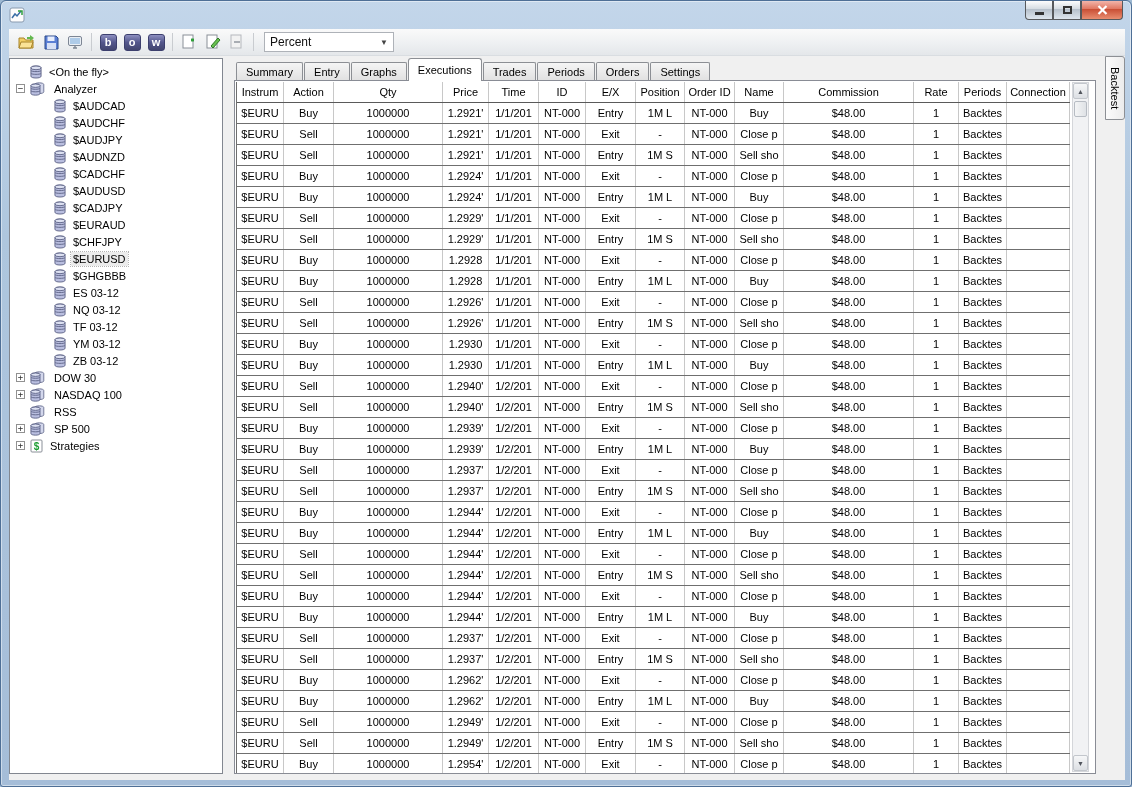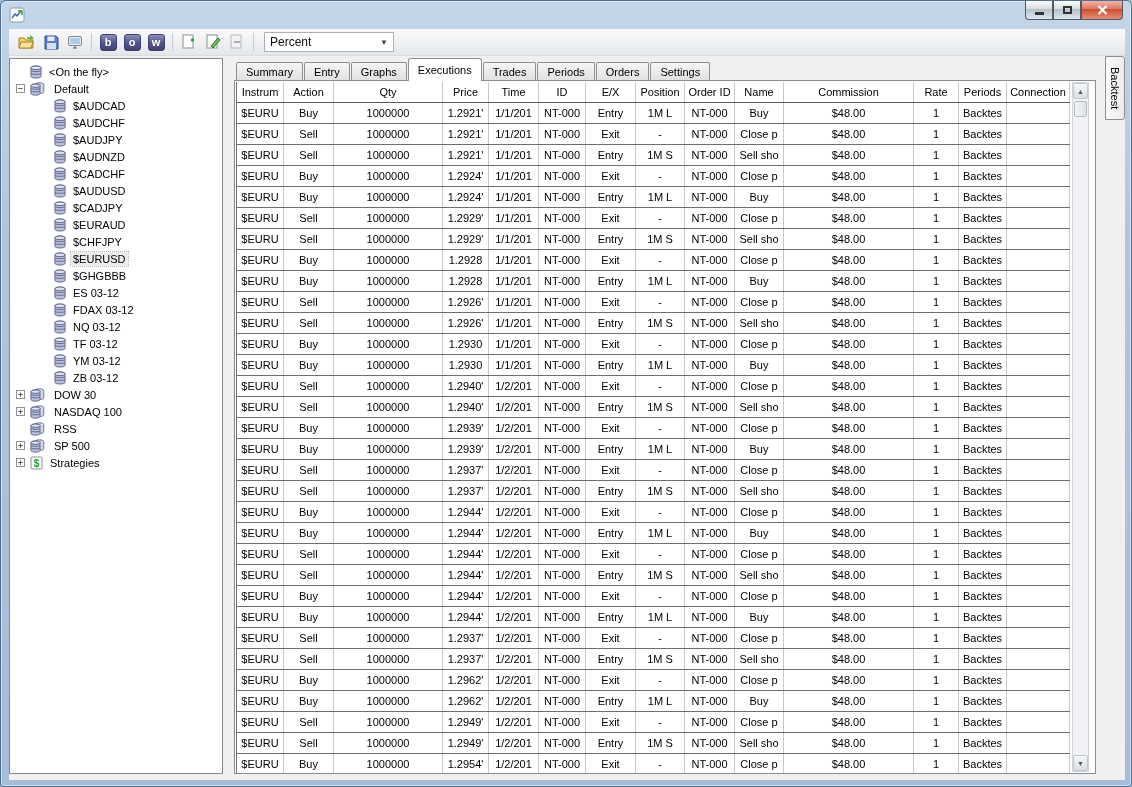--- a/index.html
+++ b/index.html
@@ -153,21 +153,21 @@
           <span class="ticon">
             <svg width="17" height="14" viewBox="0 0 18 14">
               <g opacity=".9">
                 <path d="M5,2.3 C5,1.1 7.2,.5 9.8,.5 C12.4,.5 14.6,1.1 14.6,2.3 L14.6,10 C14.6,11.2 12.4,11.8 9.8,11.8 C7.2,11.8 5,11.2 5,10 Z" fill="#cfd3ea" stroke="#5f6588"></path>
               </g>
               <path d="M1,3.5 C1,2.3 3.2,1.7 5.8,1.7 C8.4,1.7 10.6,2.3 10.6,3.5 L10.6,11.7 C10.6,12.9 8.4,13.5 5.8,13.5 C3.2,13.5 1,12.9 1,11.7 Z" fill="#b9bedf" stroke="#5f6588"></path>
               <ellipse cx="5.8" cy="3.5" rx="4.8" ry="1.8" fill="#dde1f2" stroke="#5f6588"></ellipse>
               <path d="M1,6.3 C2,7.6 9.6,7.6 10.6,6.3 M1,9 C2,10.3 9.6,10.3 10.6,9" stroke="#5f6588" fill="none"></path>
             </svg>
           </span>
-          <span class="lbl">Default</span>
+          <span class="lbl">Analyzer</span>
         </div>
         <div class="treerow" style="padding-left: 44px;">
           <span class="ticon">
             <svg width="12" height="14" viewBox="0 0 13 14">
               <path d="M1,2.5 C1,1.1 3.5,.5 6.5,.5 C9.5,.5 12,1.1 12,2.5 L12,11.5 C12,12.9 9.5,13.5 6.5,13.5 C3.5,13.5 1,12.9 1,11.5 Z" fill="#b9bedf" stroke="#5f6588"></path>
               <ellipse cx="6.5" cy="2.5" rx="5.5" ry="2" fill="#dde1f2" stroke="#5f6588"></ellipse>
               <path d="M1,5.5 C2,6.9 11,6.9 12,5.5 M1,8.5 C2,9.9 11,9.9 12,8.5" stroke="#5f6588" fill="none"></path>
             </svg>
           </span>
           <span class="lbl">$AUDCAD</span>
@@ -274,30 +274,20 @@
         </div>
         <div class="treerow" style="padding-left: 44px;">
           <span class="ticon">
             <svg width="12" height="14" viewBox="0 0 13 14">
               <path d="M1,2.5 C1,1.1 3.5,.5 6.5,.5 C9.5,.5 12,1.1 12,2.5 L12,11.5 C12,12.9 9.5,13.5 6.5,13.5 C3.5,13.5 1,12.9 1,11.5 Z" fill="#b9bedf" stroke="#5f6588"></path>
               <ellipse cx="6.5" cy="2.5" rx="5.5" ry="2" fill="#dde1f2" stroke="#5f6588"></ellipse>
               <path d="M1,5.5 C2,6.9 11,6.9 12,5.5 M1,8.5 C2,9.9 11,9.9 12,8.5" stroke="#5f6588" fill="none"></path>
             </svg>
           </span>
           <span class="lbl">ES 03-12</span>
-        </div>
-        <div class="treerow" style="padding-left: 44px;">
-          <span class="ticon">
-            <svg width="12" height="14" viewBox="0 0 13 14">
-              <path d="M1,2.5 C1,1.1 3.5,.5 6.5,.5 C9.5,.5 12,1.1 12,2.5 L12,11.5 C12,12.9 9.5,13.5 6.5,13.5 C3.5,13.5 1,12.9 1,11.5 Z" fill="#b9bedf" stroke="#5f6588"></path>
-              <ellipse cx="6.5" cy="2.5" rx="5.5" ry="2" fill="#dde1f2" stroke="#5f6588"></ellipse>
-              <path d="M1,5.5 C2,6.9 11,6.9 12,5.5 M1,8.5 C2,9.9 11,9.9 12,8.5" stroke="#5f6588" fill="none"></path>
-            </svg>
-          </span>
-          <span class="lbl">FDAX 03-12</span>
         </div>
         <div class="treerow" style="padding-left: 44px;">
           <span class="ticon">
             <svg width="12" height="14" viewBox="0 0 13 14">
               <path d="M1,2.5 C1,1.1 3.5,.5 6.5,.5 C9.5,.5 12,1.1 12,2.5 L12,11.5 C12,12.9 9.5,13.5 6.5,13.5 C3.5,13.5 1,12.9 1,11.5 Z" fill="#b9bedf" stroke="#5f6588"></path>
               <ellipse cx="6.5" cy="2.5" rx="5.5" ry="2" fill="#dde1f2" stroke="#5f6588"></ellipse>
               <path d="M1,5.5 C2,6.9 11,6.9 12,5.5 M1,8.5 C2,9.9 11,9.9 12,8.5" stroke="#5f6588" fill="none"></path>
             </svg>
           </span>
           <span class="lbl">NQ 03-12</span>

